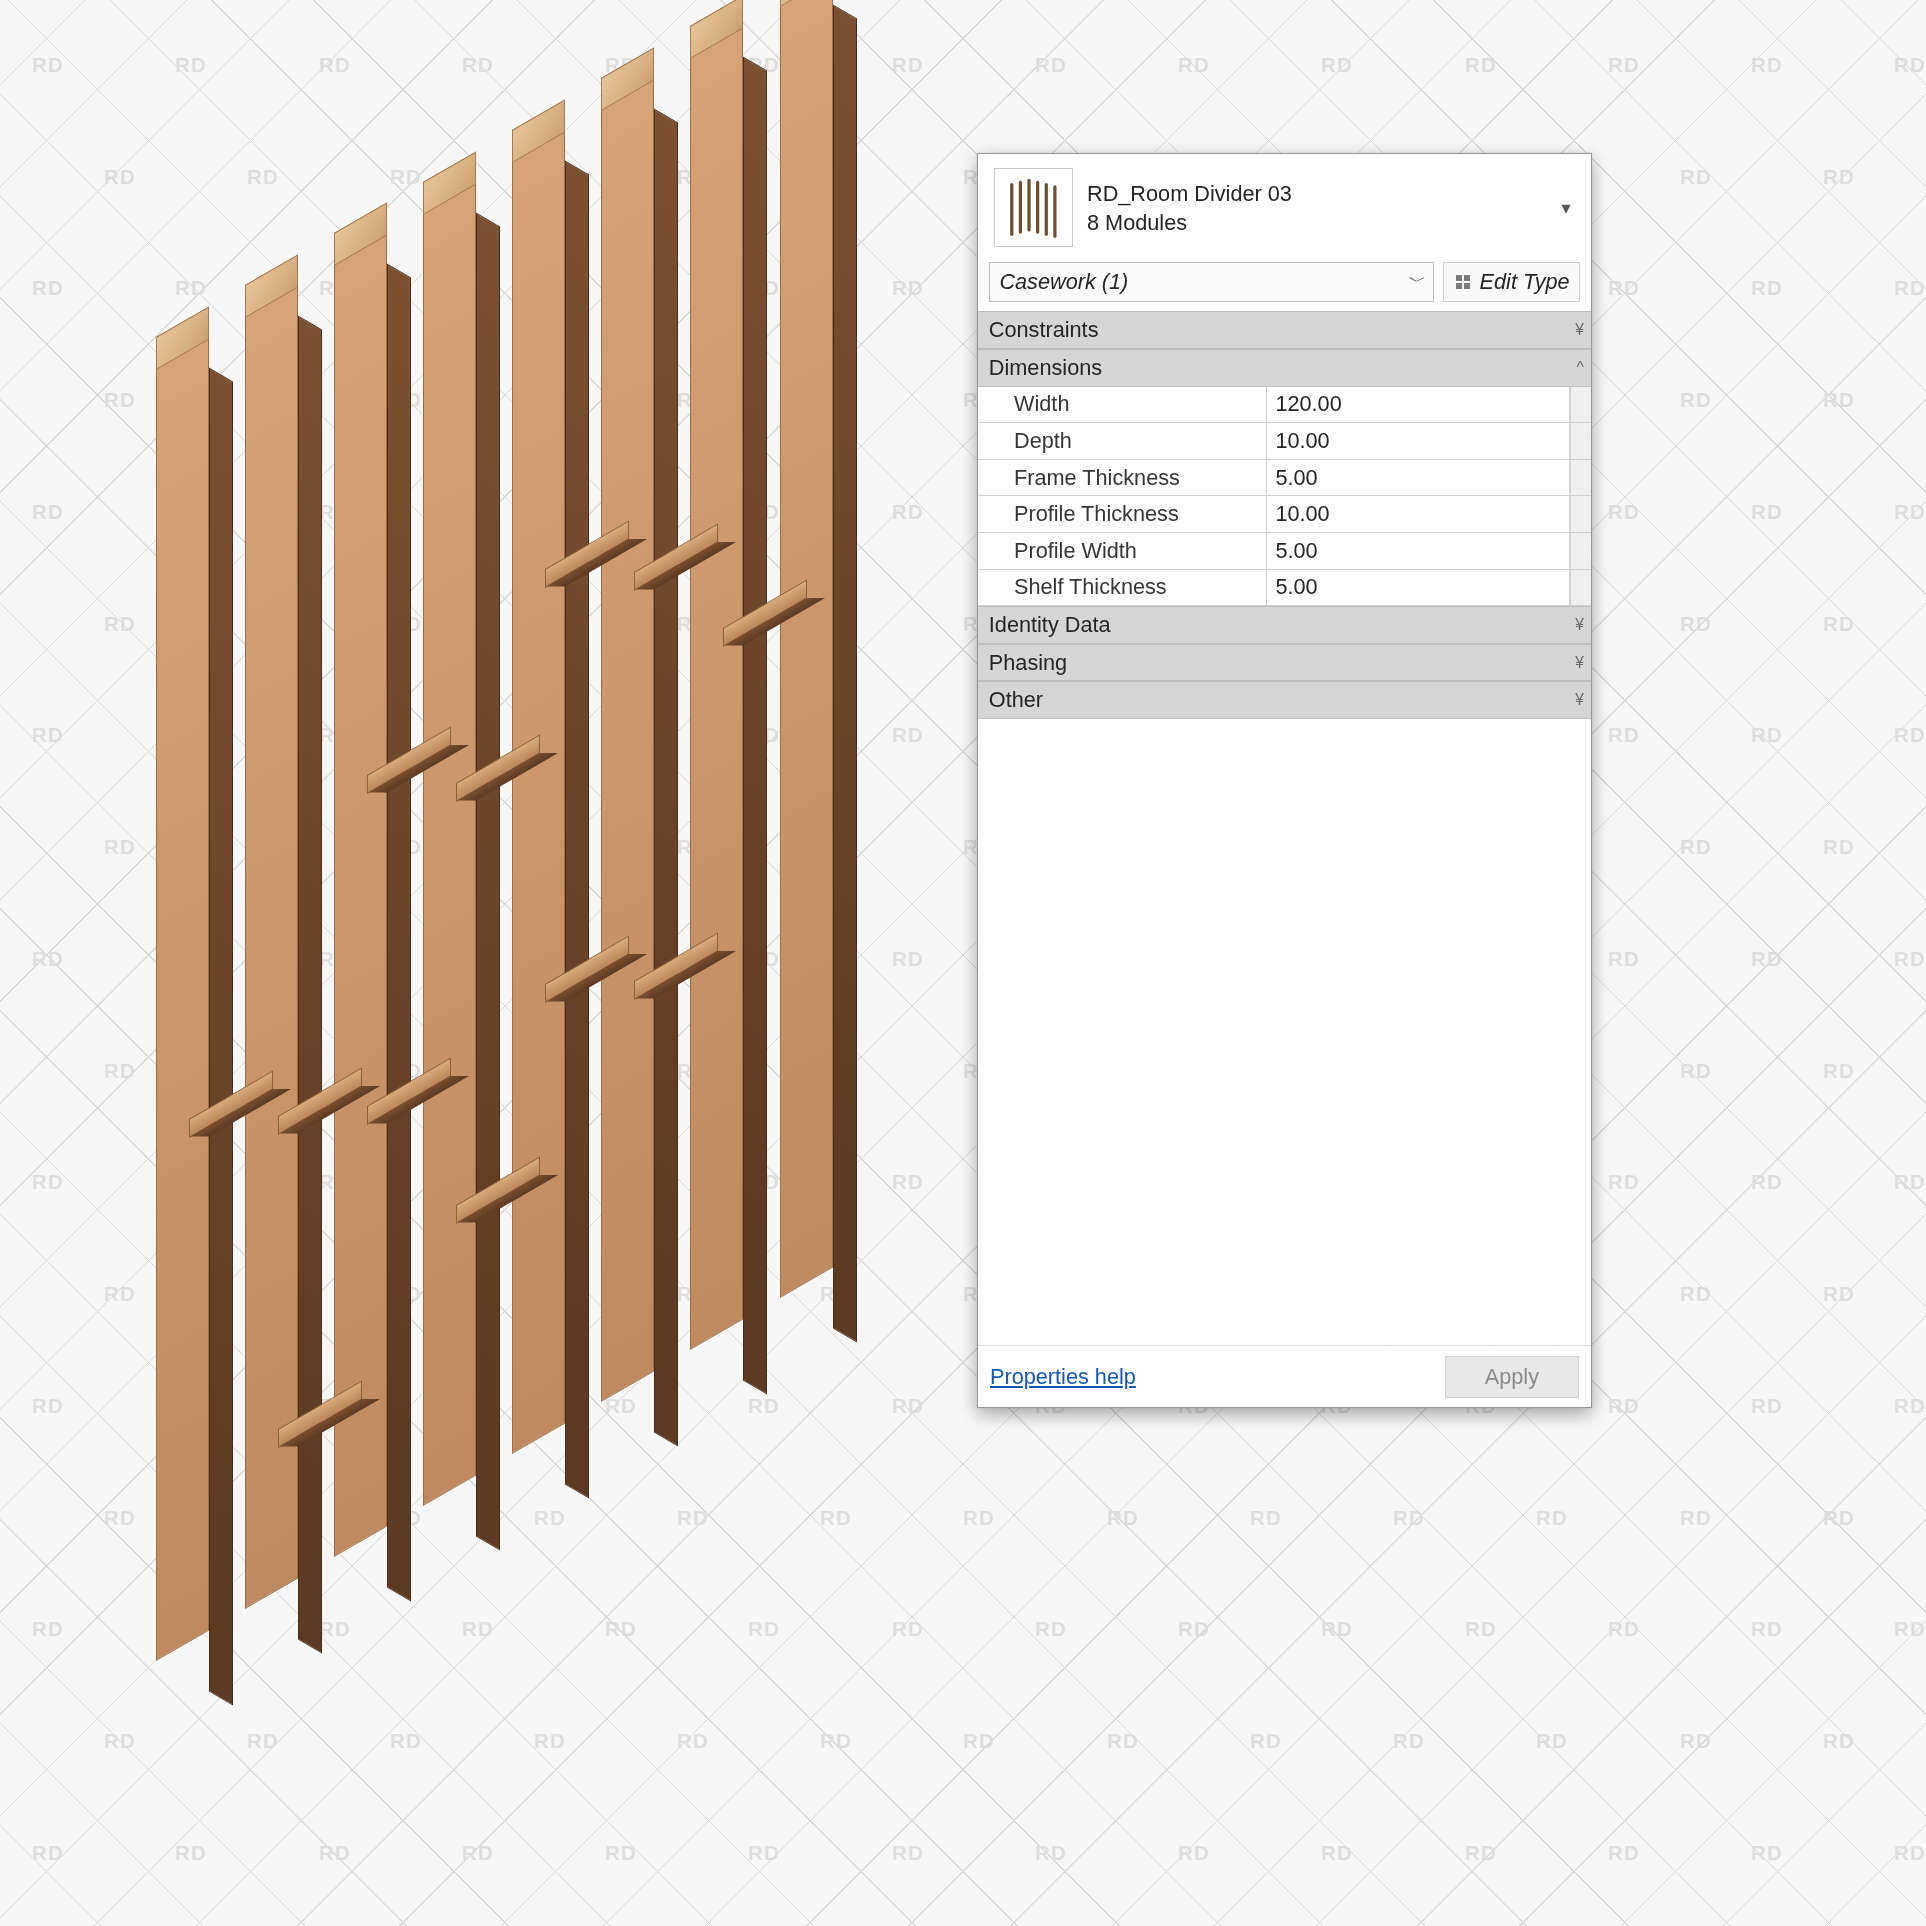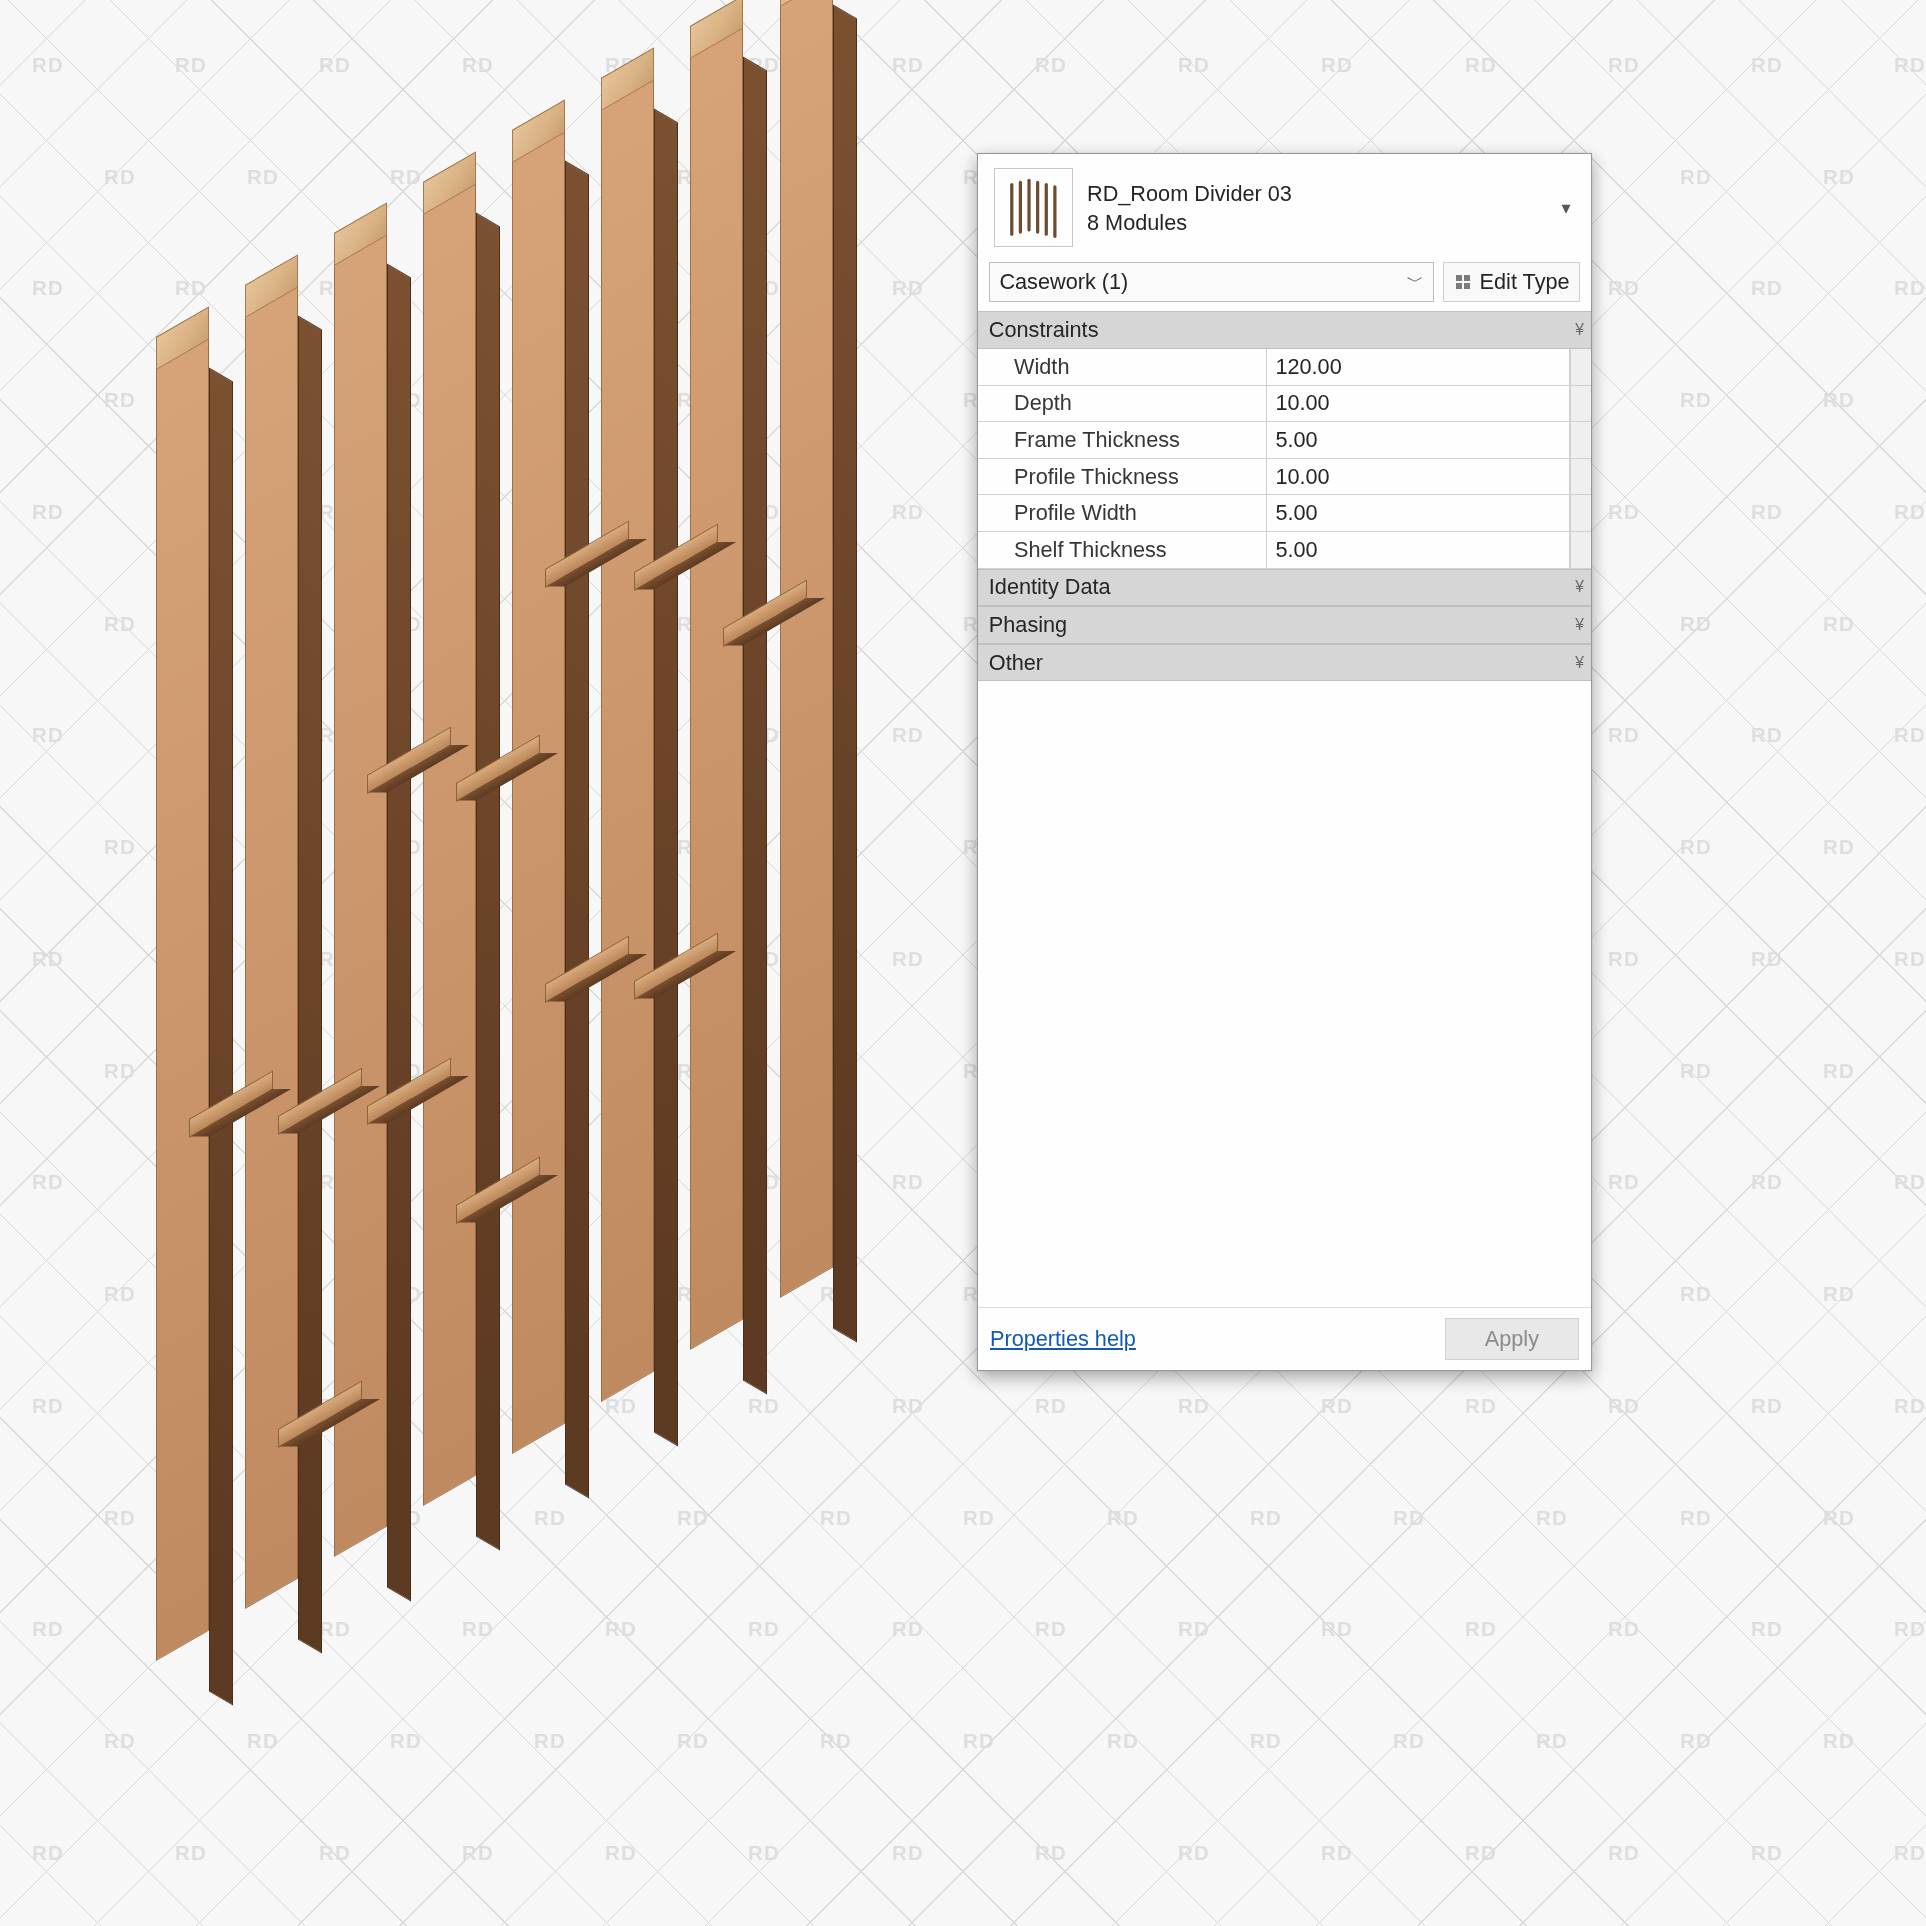--- a/index.html
+++ b/index.html
@@ -137,20 +137,21 @@
   }
   .panel .thumb svg{width:84%;height:84%;}
   .panel .family .names{line-height:1.35;font-size:21.7px;}
   .panel .family .dd{
     margin-left:auto;font-size:18px;color:#555;padding:0 4.8px 0 9.6px;
   }
 
   .panel .instrow{
     display:flex;align-items:stretch;gap:8.4px;
     padding:0 10.8px 9.6px 10.8px;
+    font-style:italic;
   }
   .panel .instsel{
     flex:1;display:flex;align-items:center;justify-content:space-between;
     border:0.6px solid #bdbdbd;background:#fbfbfb;
     padding:6px 9.6px;font-size:21.7px;cursor:pointer;
   }
   .panel .instsel .chev{font-size:17px;color:#555;}
   .panel .edittype{
     display:flex;align-items:center;gap:7.2px;
     border:0.6px solid #cfcfcf;background:#fafafa;
@@ -531,20 +532,24 @@
       <div class="edittype">
         <span class="ico"></span>
         <span>Edit Type</span>
       </div>
     </div>
 
     <div class="group">
       <span>Constraints</span>
       <span class="gchev">¥</span>
     </div>
+    <div class="group">
+      <span>Dimensions</span>
+      <span class="gchev">^</span>
+    </div>
 
     <div class="row sub">
       <div class="lbl">Width</div>
       <div class="val">120.00</div>
       <div class="assoc"></div>
     </div>
     <div class="row sub">
       <div class="lbl">Depth</div>
       <div class="val">10.00</div>
       <div class="assoc"></div>

